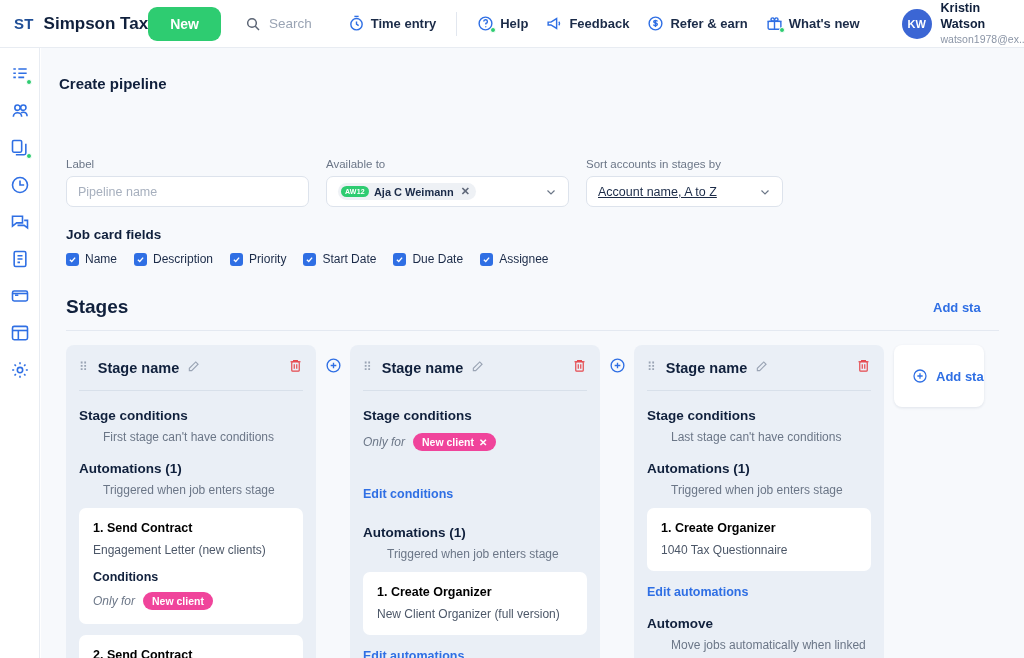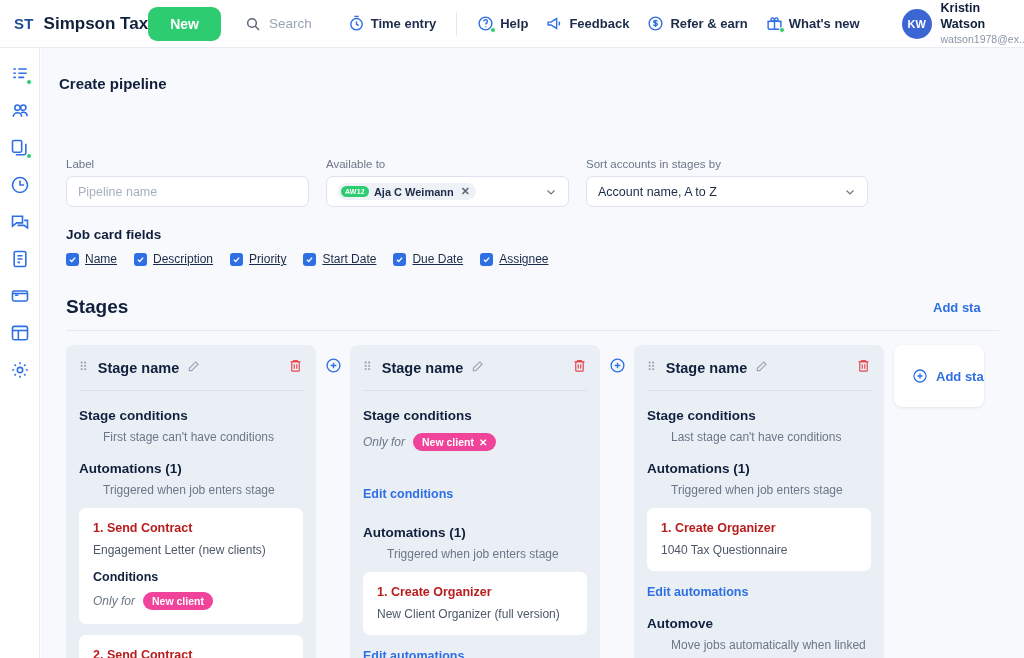--- a/index.html
+++ b/index.html
@@ -94,21 +94,21 @@
   .field { display: flex; flex-direction: column; margin-top: 44px; }
   .field-label { font-size: 11.5px; color: #6b7687; margin-bottom: 6px; }
   .input-box {
     height: 31px; border: 1px solid #dde3ec; border-radius: 7px;
     background: #fff; display: flex; align-items: center;
     padding: 0 11px; font-size: 12.5px; cursor: text;
   }
   .input-placeholder { color: #a7b0be; }
   .w-label { width: 243px; }
   .w-avail { width: 243px; justify-content: space-between; }
-  .w-sort  { width: 282px; justify-content: space-between; }
+  .w-sort  { width: 197px; justify-content: space-between; text-decoration: underline; }
   .chip-pill {
     display: inline-flex; align-items: center; gap: 5px;
     background: #eef1f5; border-radius: 11px;
     padding: 2px 6px 2px 3px; font-size: 11px; font-weight: bold;
     color: #1b2b48;
   }
   .chip-tag {
     background: #2ecc71; color: #fff; border-radius: 7px;
     font-size: 7px; font-weight: bold; padding: 2px 4px;
     letter-spacing: .2px;
@@ -120,21 +120,21 @@
     font-size: 13.5px; font-weight: bold; color: #10203c;
     padding: 20px 0 0 25px;
   }
   .jcf-row { display: flex; gap: 17px; padding: 10px 0 0 25px; align-items: center; }
   .cb-item { display: flex; align-items: center; gap: 6px; cursor: pointer; }
   .cb {
     width: 13px; height: 13px; border-radius: 3px; background: #2f6fe4;
     display: flex; align-items: center; justify-content: center;
   }
   .cb svg { width: 9px; height: 9px; }
-  .cb-label { font-size: 12px; color: #1b2b48; text-decoration: underline; }
+  .cb-label { font-size: 12px; color: #1b2b48; }
 
   .stages-head {
     display: flex; align-items: center; justify-content: space-between;
     padding: 30px 43px 0 25px;
   }
   .stages-title { font-size: 19px; font-weight: bold; color: #10203c; }
   .add-stage-link {
     display: flex; align-items: center; gap: 7px;
     color: #2f6fe4; font-size: 13px; font-weight: bold; cursor: pointer;
     white-space: nowrap; overflow: hidden; width: 55px;
@@ -167,21 +167,21 @@
   .pink-pill {
     background: #f0449b; color: #fff; border-radius: 10px;
     font-size: 10.5px; font-weight: bold; padding: 3px 9px;
     display: inline-flex; align-items: center; gap: 5px;
   }
   .pink-x { font-size: 10px; cursor: pointer; }
   .auto-card {
     background: #fff; border-radius: 7px; margin-top: 11px;
     padding: 13px 14px 14px 14px;
   }
-  .auto-title { font-size: 12.5px; font-weight: bold; color: #b91c1c; }
+  .auto-title { font-size: 12.5px; font-weight: bold; color: #000000; }
   .auto-sub { font-size: 12px; color: #4c5768; margin-top: 8px; }
   .auto-cond-h { font-size: 12.5px; font-weight: bold; color: #10203c; margin-top: 13px; }
   .blue-link { color: #2f6fe4; font-size: 12.5px; font-weight: bold; margin-top: 14px; cursor: pointer; }
   .plus-gap {
     width: 34px; flex: 0 0 34px; display: flex;
     align-items: flex-start; justify-content: center; padding-top: 12px;
   }
   .plus-circle { cursor: pointer; }
   .add-stage-card {
     width: 90px; flex: 0 0 90px;

